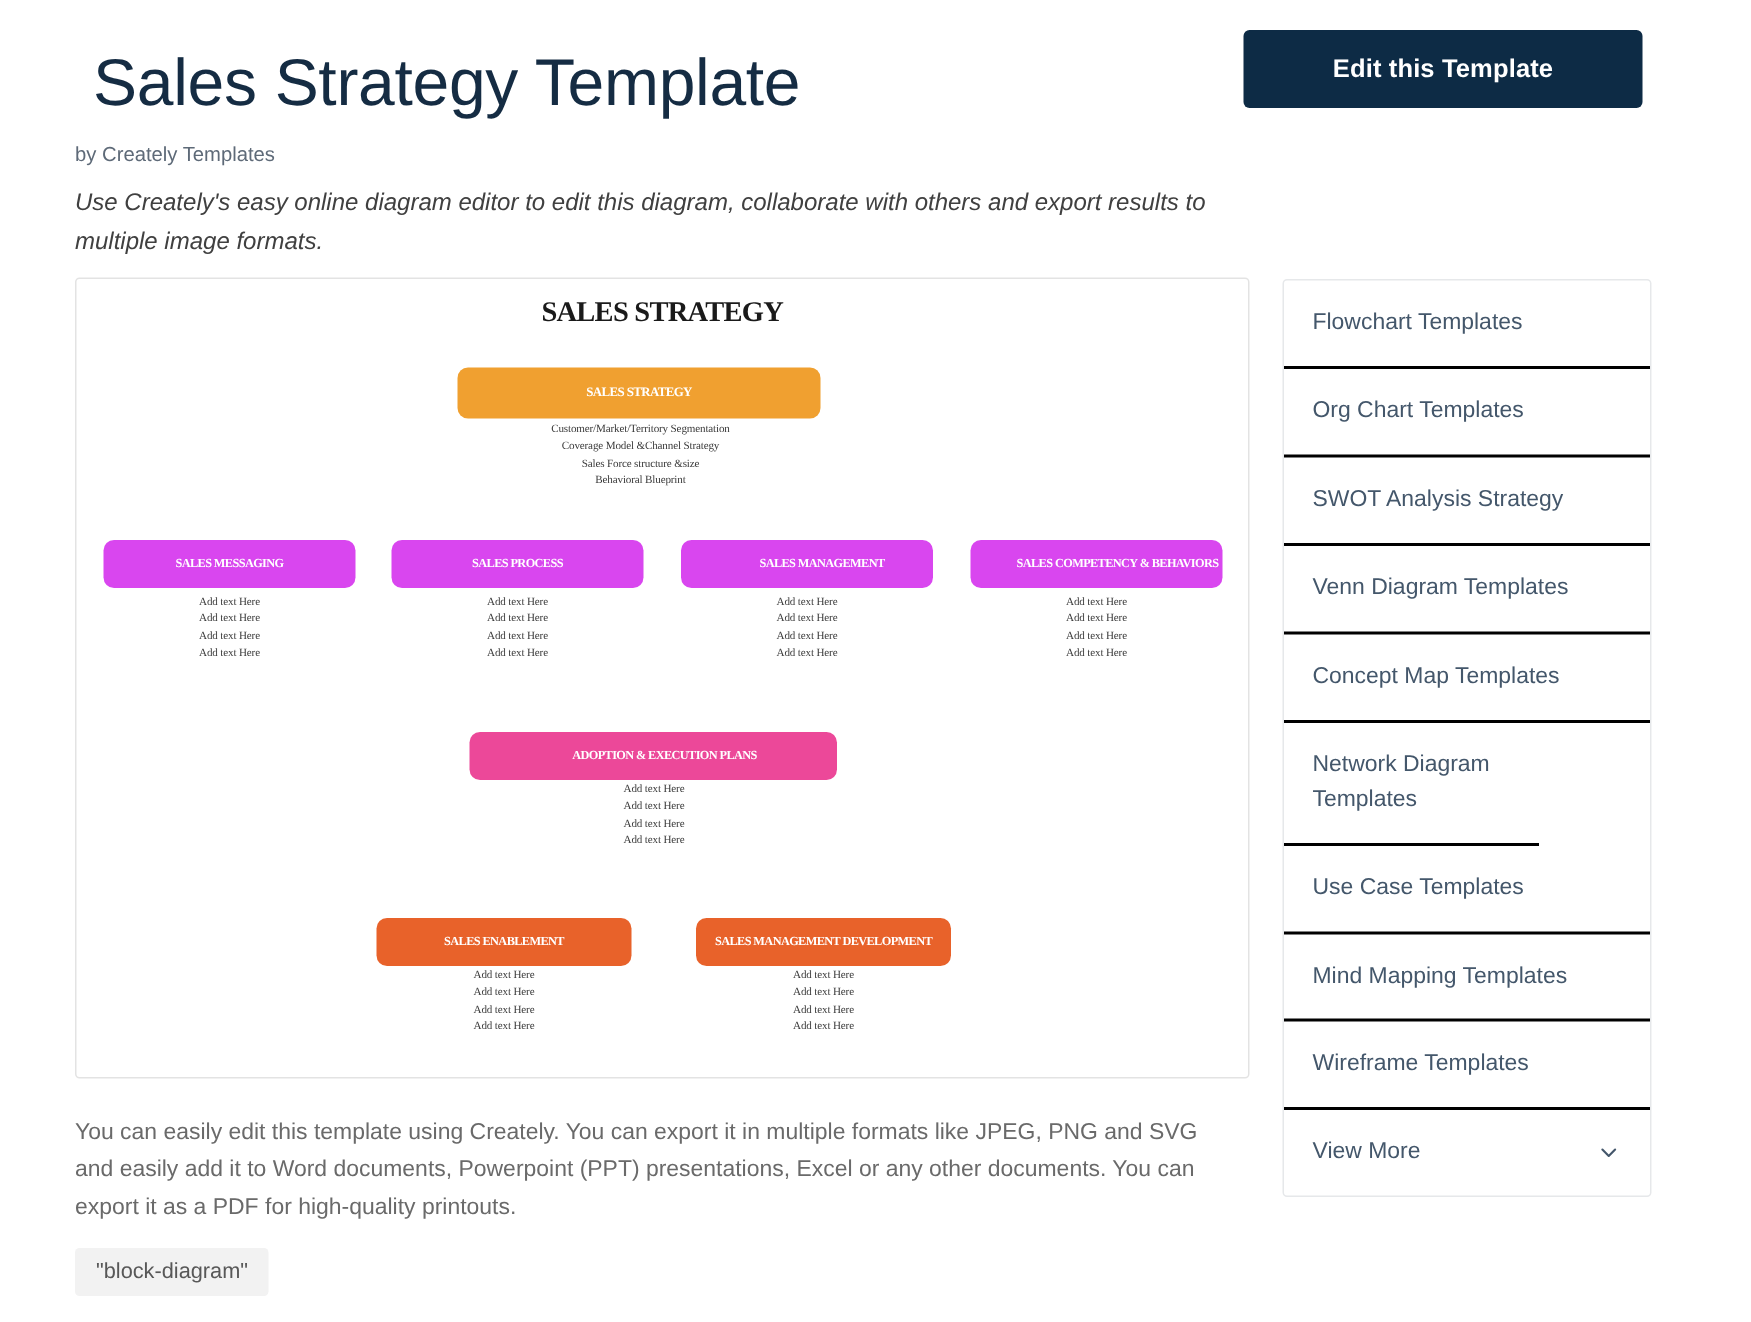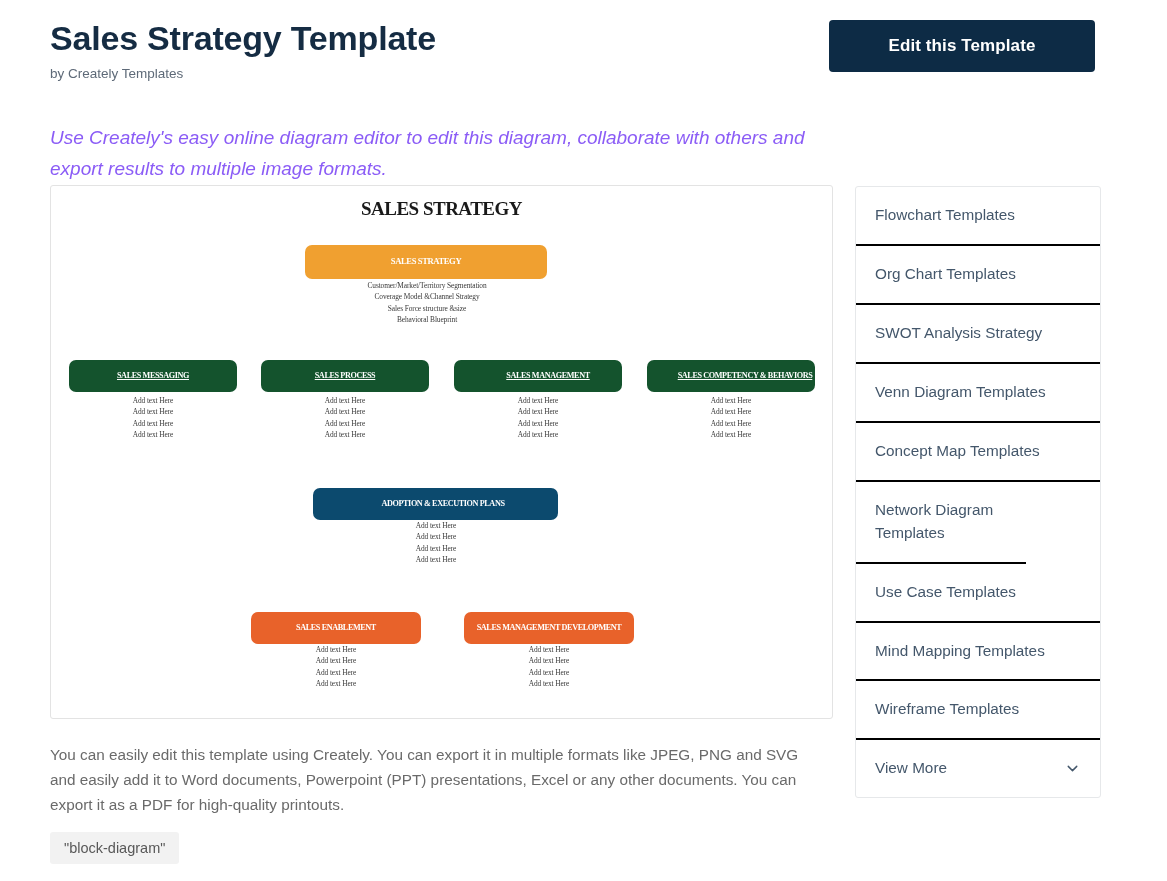--- a/index.html
+++ b/index.html
@@ -9,25 +9,25 @@
     background: #ffffff;
     font-family: "Liberation Sans", sans-serif;
     overflow: hidden;
   }
 
   .page { position: relative; width: 1167px; height: 881px; }
 
   
   .header { position: absolute; left: 50px; top: 18px; width: 1060px; }
   .page-title {
-    font-size: 34px;
-    font-weight: 700;
+    font-size: 44px;
+    font-weight: 400;
     color: #152c43;
     letter-spacing: -0.2px;
-    margin: 0;
+    margin: 12px;
     line-height: 1.2;
   }
   .byline {
     margin-top: 7px;
     font-size: 13.5px;
     color: #5e6a78;
   }
   .edit-button {
     position: absolute;
     right: 15px; top: 2px;
@@ -40,23 +40,23 @@
     font-size: 17px;
     font-weight: 700;
     cursor: pointer;
     letter-spacing: 0.1px;
   }
 
   .intro-text {
     position: absolute;
     left: 50px; top: 123px;
     width: 765px;
-    font-size: 19px;
+    font-size: 16px;
     font-style: italic;
-    color: #8b5cf6;
+    color: #404040;
     line-height: 1.62;
   }
 
   
   .diagram-panel {
     position: absolute;
     left: 50px; top: 185px;
     width: 783px; height: 534px;
     background: #ffffff;
     border: 1px solid #e3e3e3;
@@ -82,22 +82,22 @@
     align-items: center;
     justify-content: center;
     color: #ffffff;
     font-family: "Liberation Serif", serif;
     font-weight: 700;
     letter-spacing: -0.4px;
     text-align: center;
     line-height: 1.1;
   }
   .node.orange  { background: #f0a030; }
-  .node.dark    { background: #14532d; text-decoration: underline; }
-  .node.teal    { background: #0c4a6e; padding-left: 15px; }
+  .node.dark    { background: #d946ef; }
+  .node.teal    { background: #ec4899; padding-left: 15px; }
   .node.redish  { background: #e8622a; }
 
   .detail-text {
     position: absolute;
     font-family: "Liberation Serif", serif;
     font-size: 7.4px;
     color: #3a3a3a;
     text-align: center;
     line-height: 1.52;
     letter-spacing: -0.1px;

